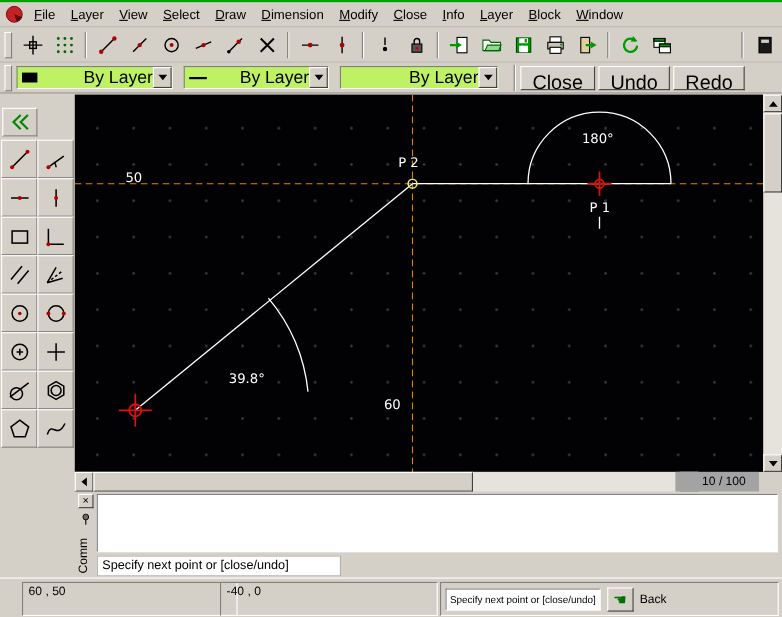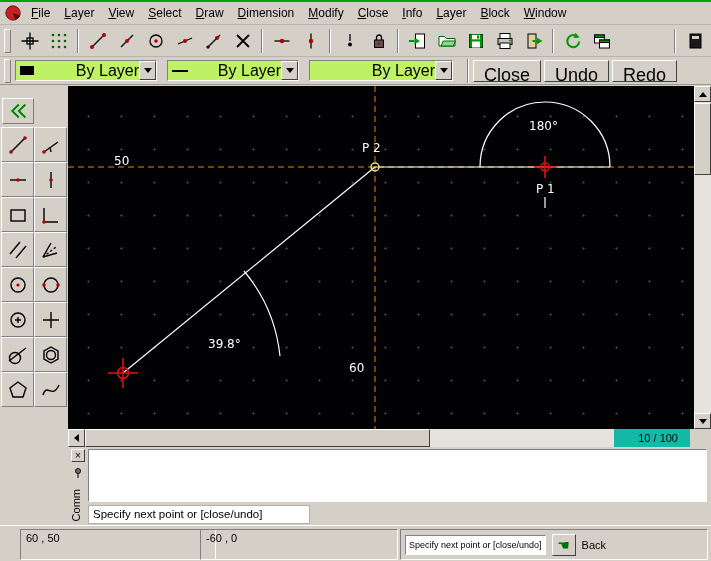--- a/index.html
+++ b/index.html
@@ -42,21 +42,21 @@
   
   .vscroll{position:absolute;left:694px;top:84px;width:17px;height:343px;background:#e6e3dc;}
   .hscroll{position:absolute;left:68px;top:427px;width:567px;height:18px;background:#e6e3dc;}
   .sbtn{position:absolute;background:#d4d0c8;border:1px solid;border-color:#fff #404040 #404040 #fff;display:flex;align-items:center;justify-content:center;box-sizing:border-box;}
   .sb-up{left:0;top:0;width:17px;height:16px;}
   .sb-dn{left:0;bottom:0;width:17px;height:16px;}
   .sb-lf{left:0;top:0;width:17px;height:18px;}
   .sb-rt{right:0;top:0;width:17px;height:18px;}
   .vthumb{position:absolute;left:0;top:17px;width:17px;height:72px;background:#d4d0c8;border:1px solid;border-color:#fff #404040 #404040 #fff;box-sizing:border-box;}
   .hthumb{position:absolute;left:17px;top:0;width:345px;height:18px;background:#d4d0c8;border:1px solid;border-color:#fff #404040 #404040 #fff;box-sizing:border-box;}
-  .pageind{position:absolute;left:614px;top:427px;width:76px;height:18px;background:#14b8a6;font-size:11px;display:flex;align-items:center;justify-content:flex-end;padding-right:12px;box-sizing:border-box;}
+  .pageind{position:absolute;left:614px;top:427px;width:76px;height:18px;background:#a3a3a3;font-size:11px;display:flex;align-items:center;justify-content:flex-end;padding-right:12px;box-sizing:border-box;}
   
   .cmdpanel{position:absolute;left:68px;top:445px;width:643px;height:78px;background:#d4d0c8;}
   .cmdstrip{position:absolute;left:0;top:0;width:20px;height:78px;}
   .xbtn{position:absolute;left:3px;top:2px;width:14px;height:13px;font-size:10px;line-height:9px;text-align:center;background:#d4d0c8;border:1px solid;border-color:#fff #404040 #404040 #fff;padding:0;}
   .pin{position:absolute;left:4px;top:18px;width:12px;height:12px;}
   .vtext{position:absolute;left:2px;bottom:4px;font-size:11px;writing-mode:vertical-rl;transform:rotate(180deg);}
   .cmdhist{position:absolute;left:20px;top:2px;width:619px;height:53px;background:#fff;border:1px solid;border-color:#808080 #fff #fff #808080;box-sizing:border-box;}
   .cmdprompt{position:absolute;left:20px;top:58px;width:222px;height:19px;background:#fff;font-size:11.5px;padding:2px 4px;box-sizing:border-box;border:1px solid #b4b0a8;white-space:nowrap;overflow:hidden;}
   
   .statusbar{position:absolute;left:0;top:523px;width:711px;height:38px;background:#d4d0c8;border-top:1px solid #fff;box-sizing:border-box;}
@@ -438,21 +438,21 @@
     </div>
     <div class="cmdhist"></div>
     <div class="cmdprompt">Specify next point or [close/undo]</div>
   </div>
 
   <div class="statusbar">
     <div class="sp sp1">
       <div>60 , 50</div>
     </div>
     <div class="sp sp2">
-      <div>-60 , 0</div>
+      <div>-40 , 0</div>
     </div>
     <div class="sp sp3">
       <span class="hint">Specify next point or [close/undo]</span>
       <button class="handbtn"><span>☚</span></button>
       <span class="backlbl">Back</span>
     </div>
   </div>
 
 </div>
 

